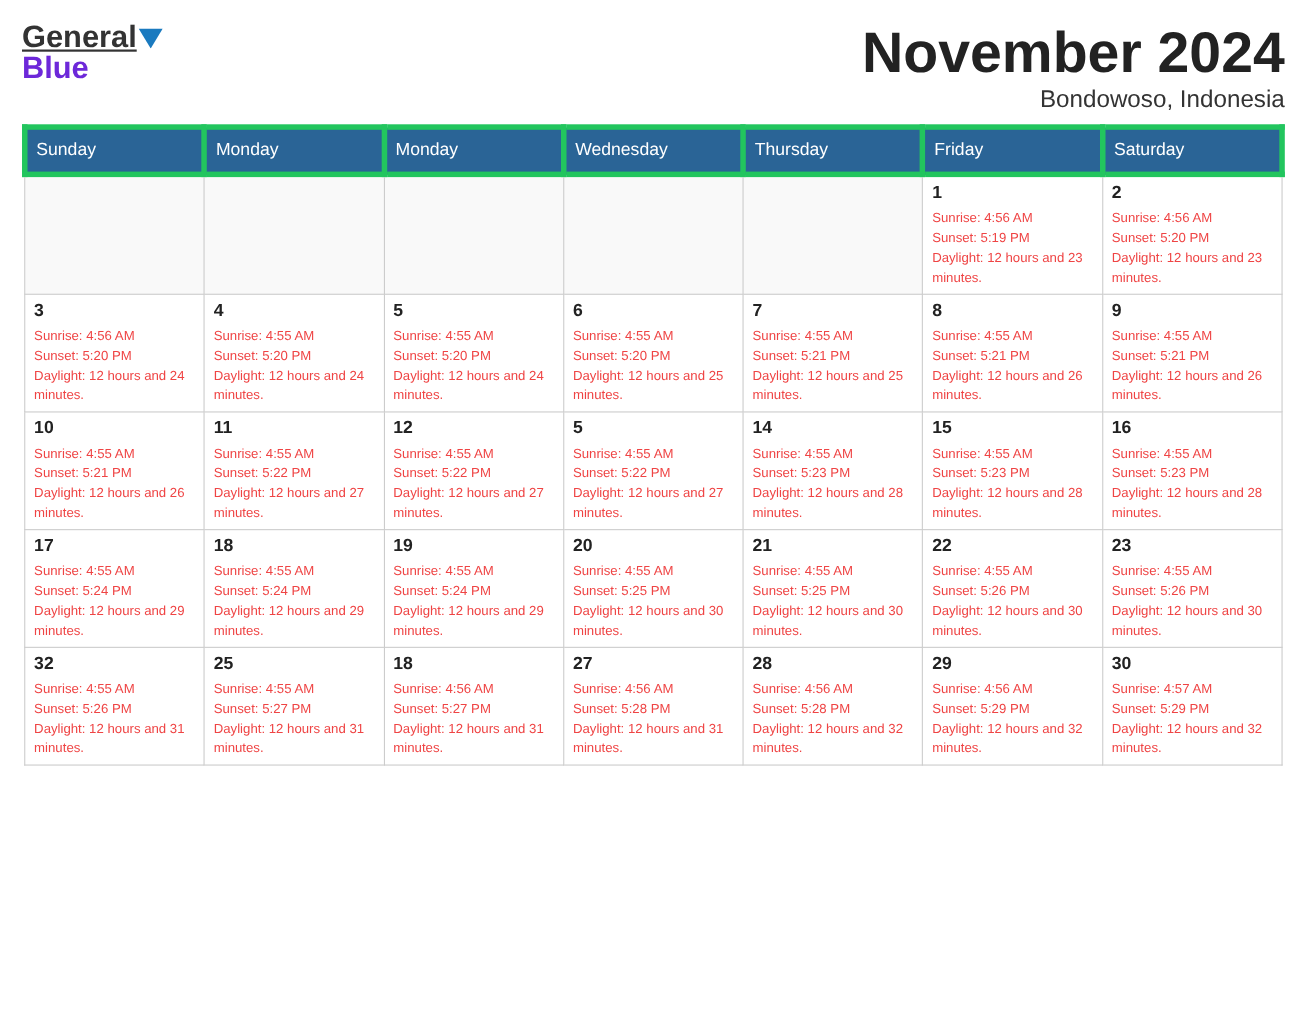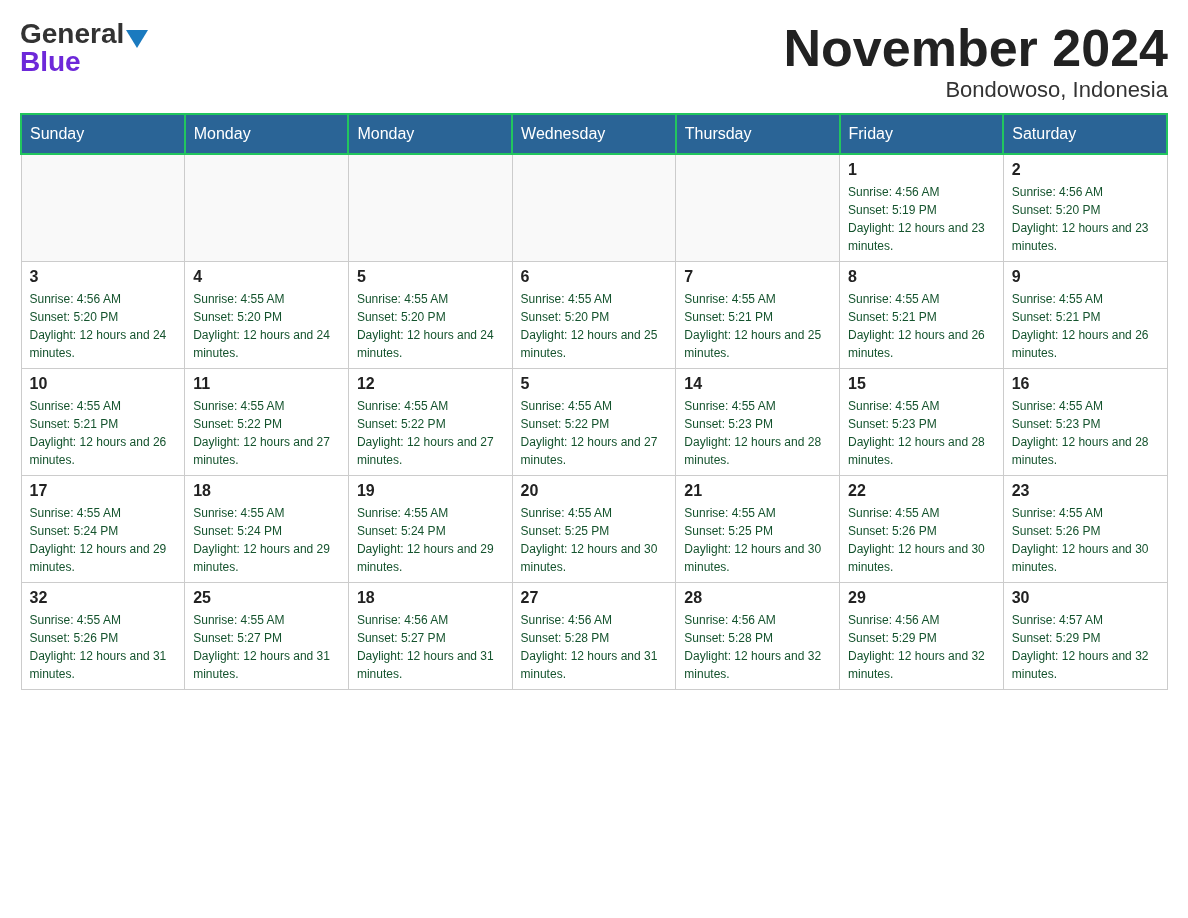--- a/index.html
+++ b/index.html
@@ -29,21 +29,22 @@
       line-height: 1;
     }
     .logo-blue {
       font-size: 28px;
       font-weight: bold;
       color: #6d28d9;
       line-height: 1;
     }
     .logo-line {
       display: flex;
-      align-items: flex-end;
+      align-items: center;
+      text-decoration: underline;
     }
     .title-block {
       text-align: right;
     }
     .title-block h1 {
       font-size: 52px;
       font-weight: bold;
       color: #222;
       line-height: 1.1;
     }
@@ -56,39 +57,39 @@
       width: 100%;
       border-collapse: collapse;
     }
     .calendar thead th {
       background-color: #2a6496;
       color: #fff;
       padding: 10px 8px;
       font-size: 16px;
       font-weight: normal;
       text-align: left;
-      border: 2px solid #22c55e;
+      border: 5px solid #22c55e;
     }
     .calendar tbody td {
       vertical-align: top;
       border: 1px solid #ccc;
       padding: 6px 8px;
       width: 14.28%;
       min-height: 100px;
     }
     .day-number {
       font-size: 16px;
       font-weight: bold;
       color: #222;
       display: block;
       margin-bottom: 4px;
     }
     .day-info {
       font-size: 12px;
-      color: #14532d;
+      color: #ef4444;
       line-height: 1.5;
     }
     .empty-cell {
       background: #f9f9f9;
     }
     .row-border td {
       border-top: 2px solid #2a6496;
     }
   </style>
 </head>

